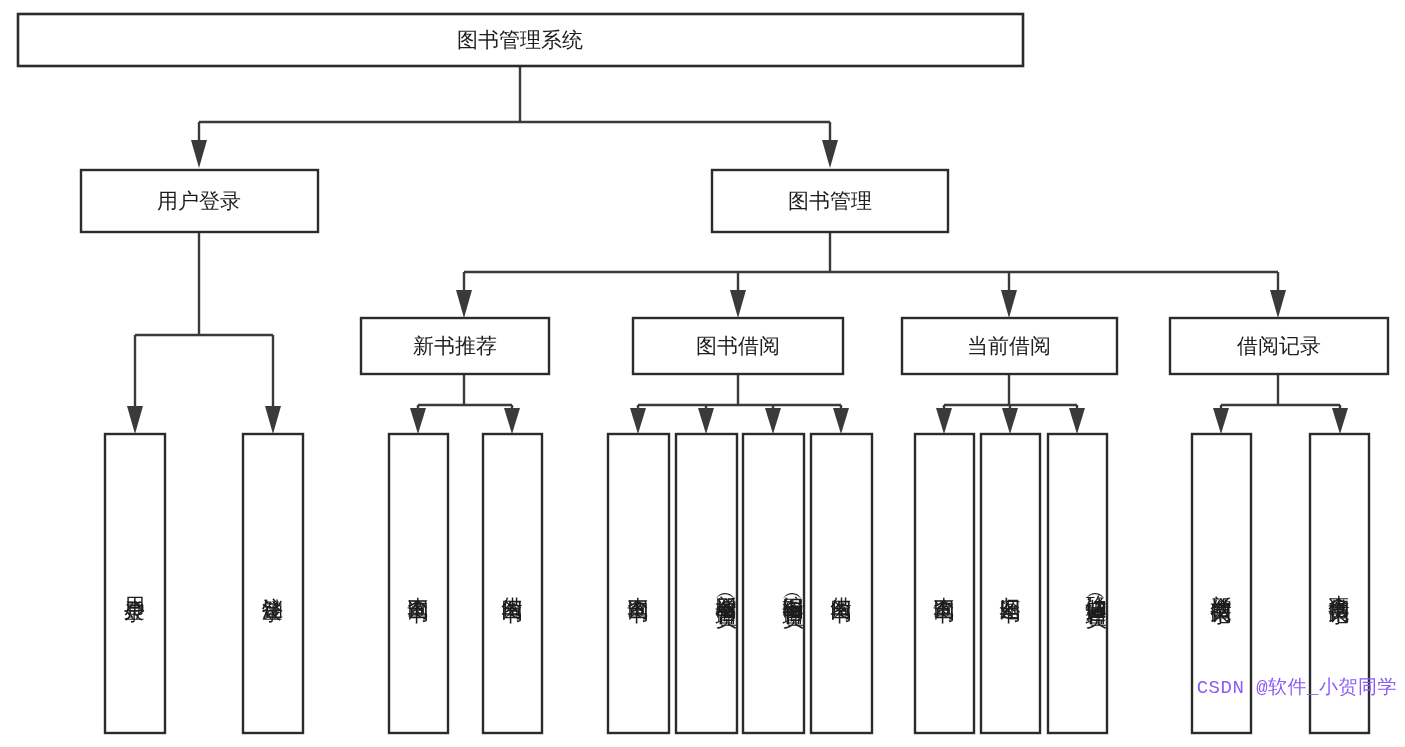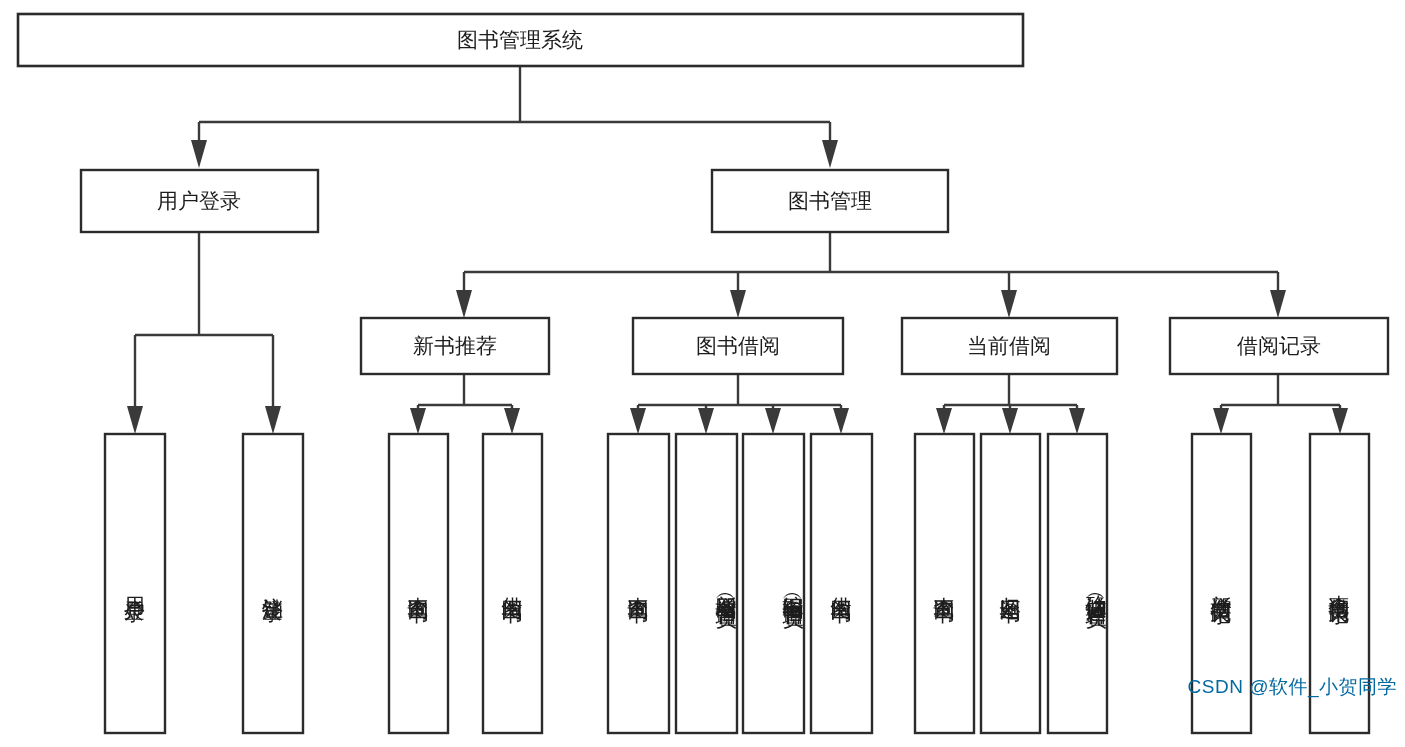--- a/index.html
+++ b/index.html
@@ -63,23 +63,23 @@
     display: flex;
     align-items: center;
     justify-content: center;
     white-space: nowrap;
     pointer-events: none;
   }
   .watermark {
     position: absolute;
     right: 8px;
     bottom: 4px;
-    font-family: Liberation Sans, sans-serif;
+    font-family: Liberation Mono, monospace;
     font-size: 19px;
-    color: #0369a1;
+    color: #8b5cf6;
     letter-spacing: 0.5px;
     white-space: nowrap;
   }
 </style>
 </head>
 <body>
 
 <div id="diagram-root">
 
   <svg class="canvas" viewBox="0 0 1405 747">

